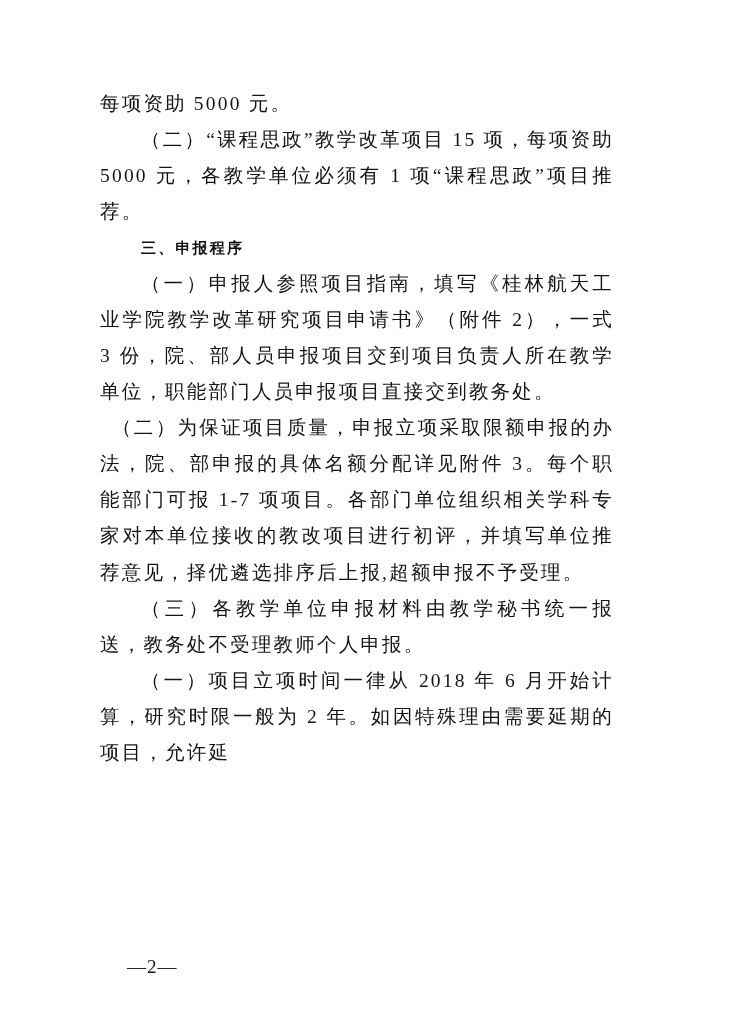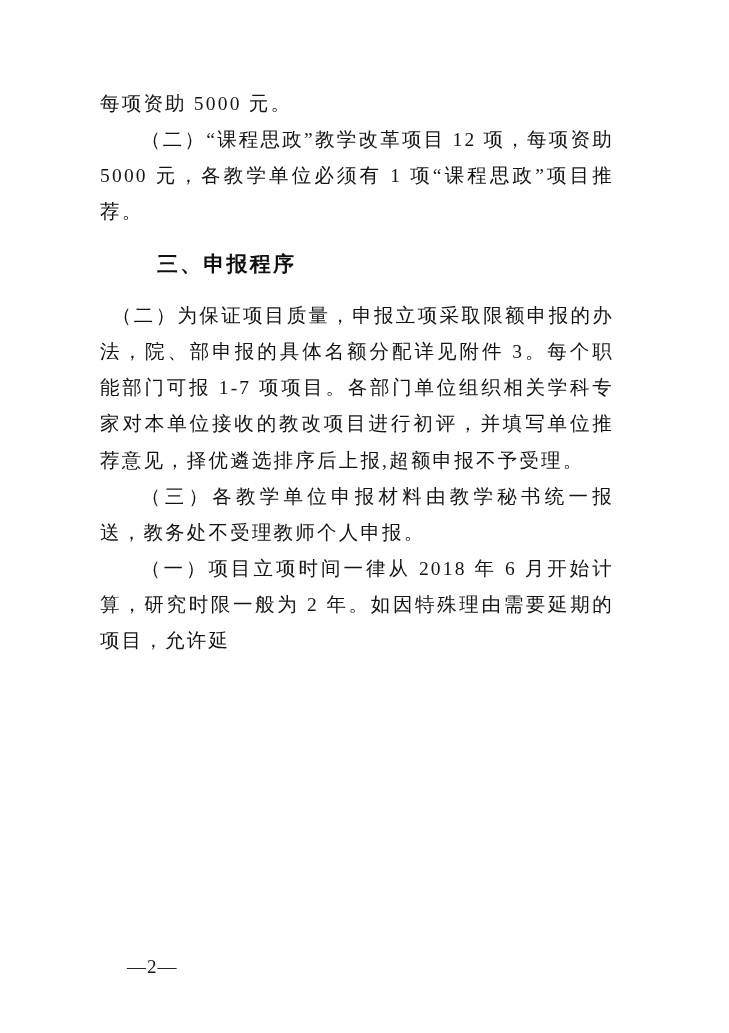--- a/index.html
+++ b/index.html
@@ -27,23 +27,23 @@
     letter-spacing: 2.2px;
     word-break: break-all;
   }
   .indent-2 {
     text-indent: 41px;
   }
   .indent-half {
     text-indent: 12px;
   }
   .sec-heading {
-    margin: 16px;
+    margin: 0;
     line-height: 36px;
-    font-size: 21px;
+    font-size: 15px;
     font-weight: 700;
     font-family: "Liberation Sans", "DejaVu Sans", sans-serif;
     letter-spacing: 2.2px;
     text-indent: 41px;
     color: #101010;
   }
   .bold-run {
     font-weight: 400;
     font-family: "Liberation Sans", "DejaVu Sans", sans-serif;
   }
@@ -57,24 +57,25 @@
     color: #141414;
   }
 </style>
 </head>
 <body>
 
 <div class="page">
 
   <p class="para">每项资助 5000 元。</p>
 
-  <p class="para indent-2">（二）“课程思政”教学改革项目 12 项，每项资助 5000 元，各教学单位必须有 1 项“课程思政”项目推荐。</p>
+  <p class="para indent-2">（二）“课程思政”教学改革项目 15 项，每项资助 5000 元，各教学单位必须有 1 项“课程思政”项目推荐。</p>
 
   <h2 class="sec-heading">三、申报程序</h2>
 
+  <p class="para indent-2">（一）申报人参照项目指南，填写《桂林航天工业学院教学改革研究项目申请书》（附件 2），一式 3 份，院、部人员申报项目交到项目负责人所在教学单位，职能部门人员申报项目直接交到教务处。</p>
 
   <p class="para indent-half"><span>（二）为保证项目质量，申报立项采取限额申报的办法，院、部申报的具体名额分配详见附件 3。每个职能部门可报 1-7 项项目。各部门单位组织相关学科专家对本单位接收的教改项目进行初评，并填写单位推荐意见，</span><span class="bold-run">择优遴选排序后</span><span>上报,超额申报不予受理。</span></p>
 
   <p class="para indent-2">（三）各教学单位申报材料由教学秘书统一报送，教务处不受理教师个人申报。</p>
 
 
 
   <p class="para indent-2">（一）项目立项时间一律从 2018 年 6 月开始计算，研究时限一般为 2 年。如因特殊理由需要延期的项目，允许延</p>
 
   <div class="page-number">—2—</div>

